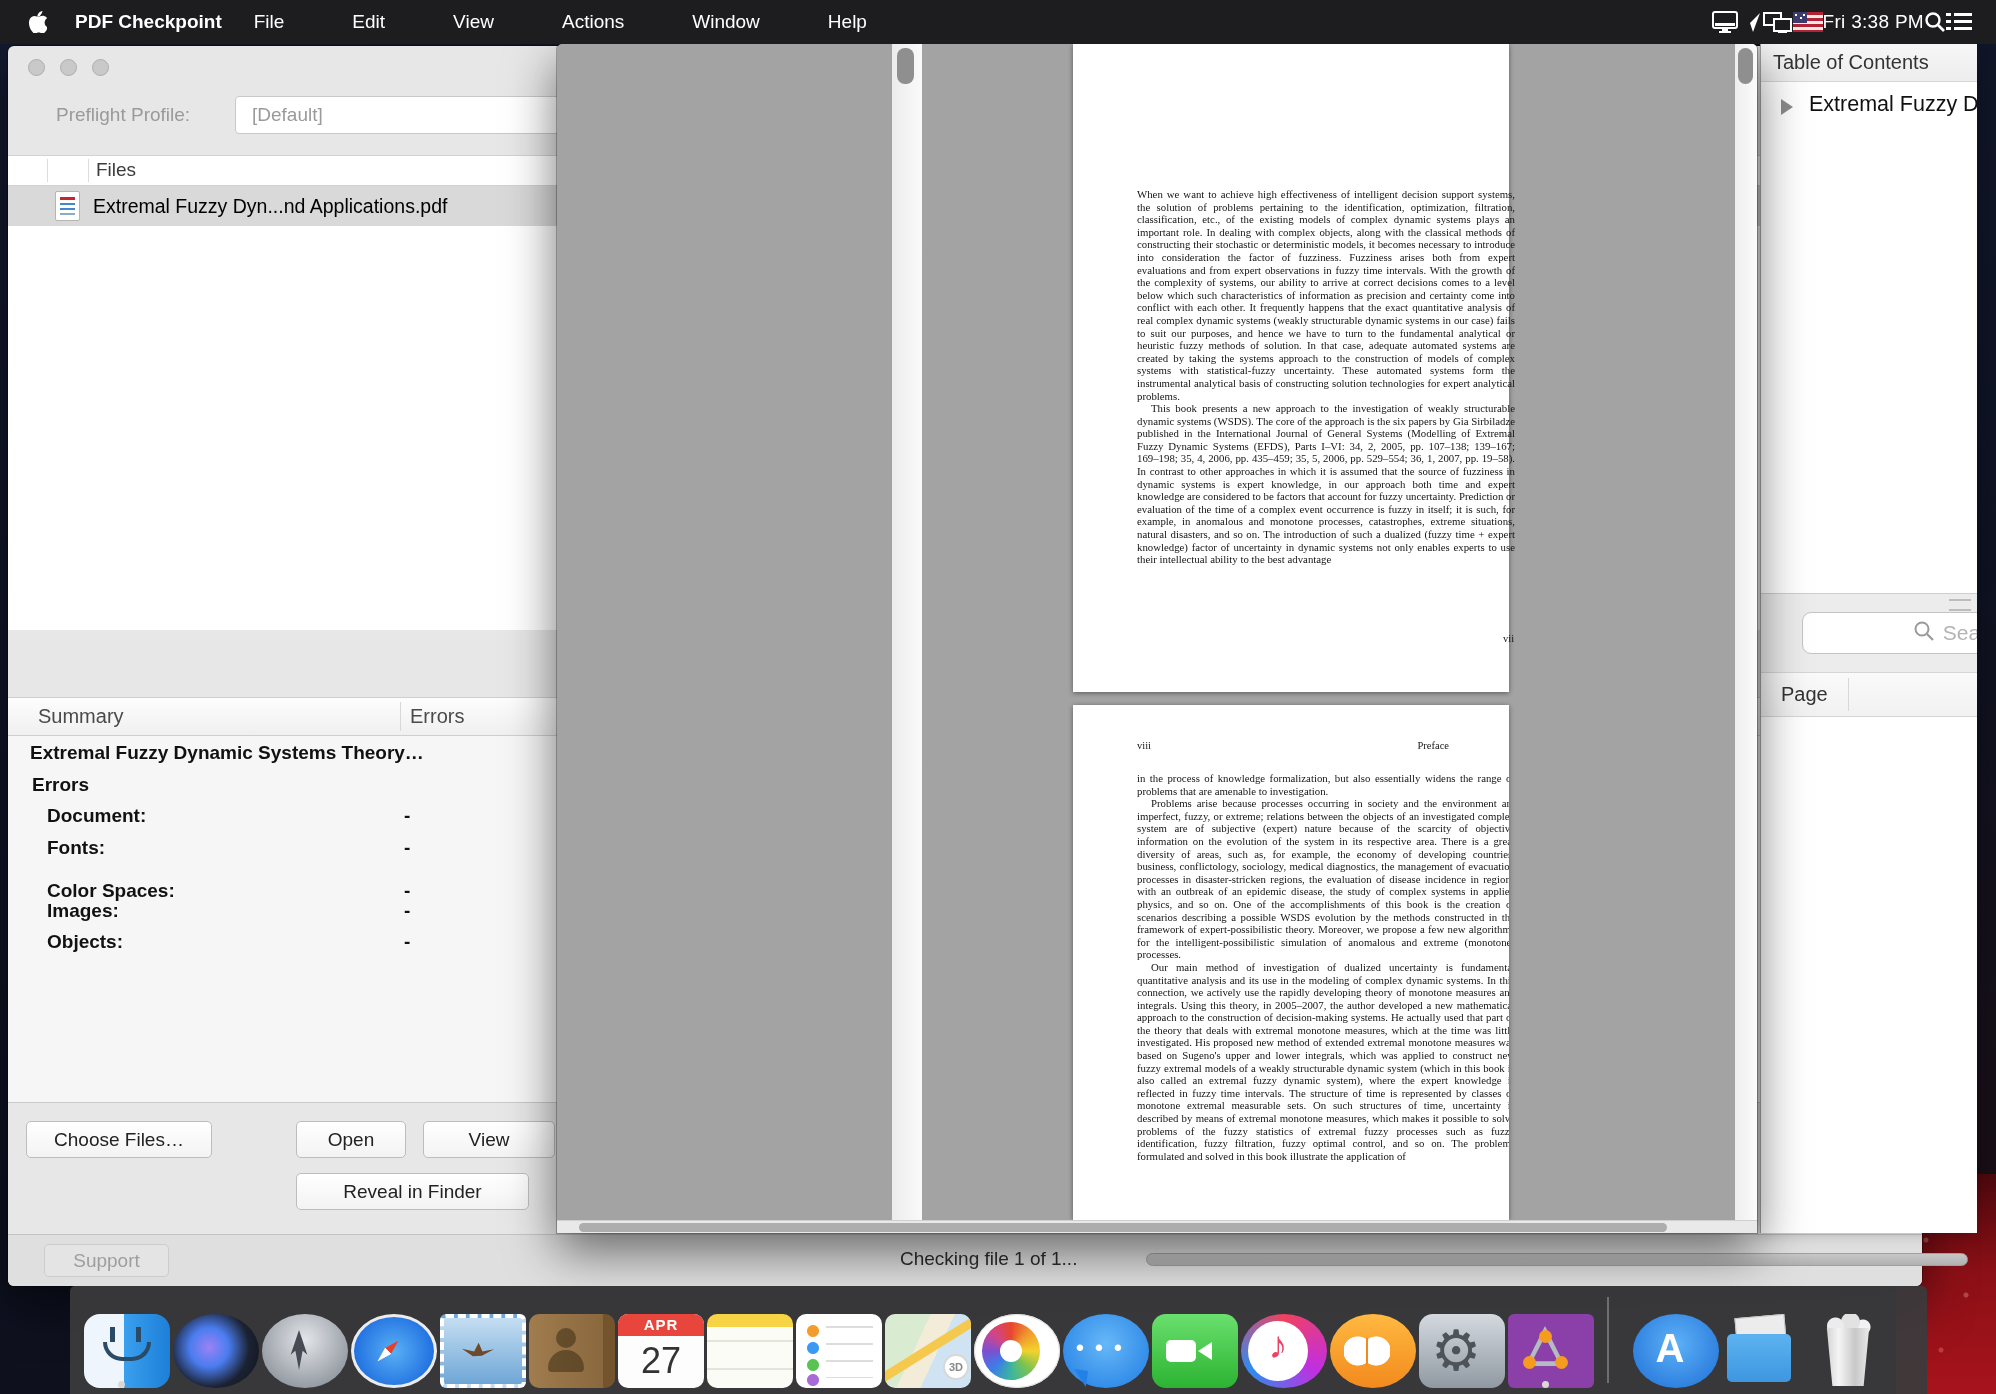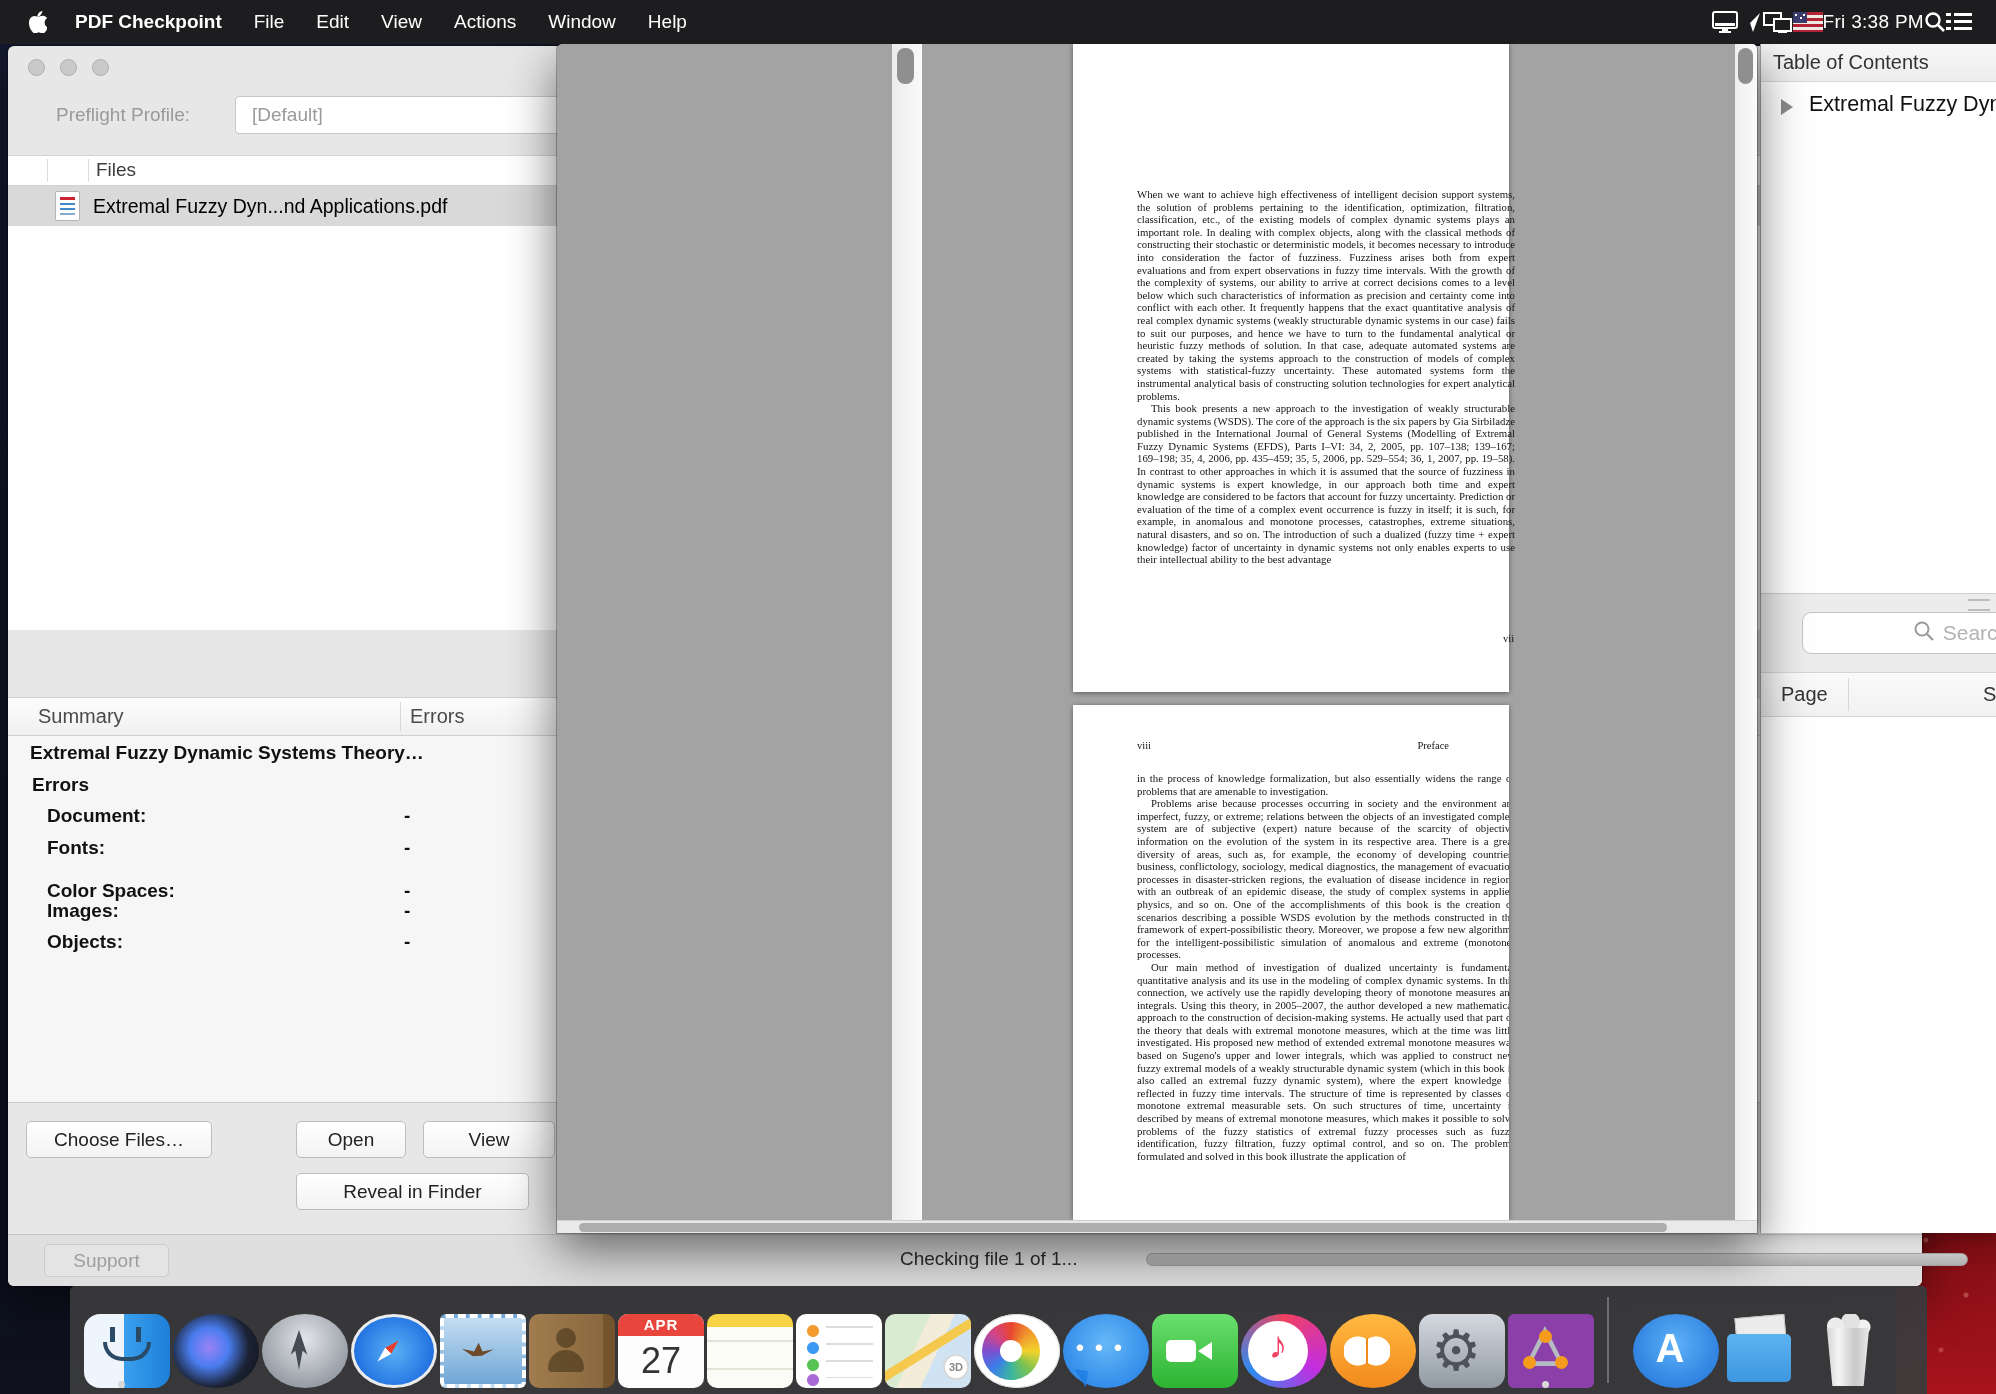--- a/index.html
+++ b/index.html
@@ -10,21 +10,21 @@
     background:
       radial-gradient(circle at 30% 30%,rgba(255,180,160,.35) 0 2px,transparent 3px),
       radial-gradient(circle at 70% 55%,rgba(255,200,170,.3) 0 2px,transparent 3px),
       radial-gradient(circle at 45% 80%,rgba(255,160,140,.3) 0 2px,transparent 3px),
       linear-gradient(180deg,#4a080d,#8c1016 45%,#a8131c);}
   
   #menubar{position:absolute;left:0;top:0;width:1996px;height:44px;background:#1d1d1f;
     display:flex;align-items:center;color:#fff;font-size:19px;z-index:50;}
   #menubar .apple{margin-left:28px;display:flex;align-items:center;}
   #appname{font-weight:700;margin-left:28px;}
-  #menu-items{display:flex;}
+  #menu-items{display:flex;gap:36px;}
   .menu-item{margin-left:32px;}
   #status-area{margin-left:auto;display:flex;align-items:center;margin-right:24px;}
   .sicon{display:flex;align-items:center;}
   #clock{letter-spacing:.3px;}
   #flag{width:30px;height:20px;background:repeating-linear-gradient(180deg,#b22234 0 3px,#efe9e4 3px 6px);position:relative;}
   #flag::before{content:"";position:absolute;left:0;top:0;width:14px;height:11px;background:#3c3b6e;
     background-image:radial-gradient(circle at 3px 3px,#fff 0 .8px,transparent 1.2px),radial-gradient(circle at 8px 6px,#fff 0 .8px,transparent 1.2px),radial-gradient(circle at 11px 3px,#fff 0 .8px,transparent 1.2px);}
   
   .winshadow{box-shadow:0 18px 50px rgba(0,0,0,.55),0 0 0 1px rgba(0,0,0,.28);}
   
@@ -95,21 +95,21 @@
   .bp.ind{text-indent:14px;}
   .pnum{position:absolute;font:10.5px "Liberation Serif",serif;color:#141414;}
   #pvii-num{left:430px;top:589px;}
   .phdr{position:absolute;top:35px;font:10.5px "Liberation Serif",serif;color:#141414;}
   #pviii-folio{left:64px;} #pviii-rh{right:60px;}
   #pv-vscroll{position:absolute;left:1178px;top:0;width:22px;height:1176px;background:linear-gradient(90deg,#eeeeee,#fbfbfb);}
   #pv-vthumb{position:absolute;left:3px;top:4px;width:15px;height:36px;border-radius:8px;background:#8f8f8f;}
   #pv-hscroll{position:absolute;left:0;top:1176px;width:1200px;height:13px;background:#e9e9e9;border-top:1px solid #cfcfcf;box-sizing:border-box;}
   #pv-hthumb{position:absolute;left:22px;top:2px;width:1088px;height:9px;border-radius:5px;background:#adadad;}
   
-  #toc-panel{position:absolute;left:1760px;top:44px;width:236px;height:1189px;background:#fff;z-index:9;border-left:1px solid #9f9f9f;box-sizing:border-box;overflow:hidden;box-shadow:-4px 0 14px rgba(0,0,0,.25);}
+  #toc-panel{position:absolute;left:1760px;top:44px;width:217px;height:1189px;background:#fff;z-index:9;border-left:1px solid #9f9f9f;box-sizing:border-box;overflow:hidden;box-shadow:-4px 0 14px rgba(0,0,0,.25);}
   #toc-header{position:absolute;left:0;top:0;width:100%;height:38px;background:linear-gradient(#f7f7f7,#ededed);border-bottom:1px solid #d6d6d6;box-sizing:border-box;}
   #toc-title{position:absolute;left:12px;top:7px;font-size:20px;color:#333;}
   #toc-row{position:absolute;left:0;top:46px;width:320px;height:36px;}
   #toc-tri{position:absolute;left:20px;top:9px;width:0;height:0;border-left:12px solid #8c8c8c;border-top:8px solid transparent;border-bottom:8px solid transparent;}
   #toc-item-label{position:absolute;left:48px;top:2px;font-size:21.5px;color:#111;white-space:nowrap;}
   #toc-strip{position:absolute;left:0;top:549px;width:100%;height:79px;background:#ececec;border-top:1px solid #cfcfcf;box-sizing:border-box;}
   #toc-handle{position:absolute;right:6px;top:5px;width:22px;height:8px;border-top:2px solid #bdbdbd;border-bottom:2px solid #bdbdbd;}
   #toc-search{position:absolute;left:41px;top:568px;width:318px;height:42px;background:#fff;border:1px solid #c4c4c4;border-radius:9px;box-sizing:border-box;display:flex;align-items:center;justify-content:center;gap:8px;}
   #toc-search .ph{font-size:21px;color:#b3b3b3;}
   #results-header{position:absolute;left:0;top:628px;width:100%;height:45px;background:linear-gradient(#fafafa,#f1f1f1);border-top:1px solid #d6d6d6;border-bottom:1px solid #d6d6d6;box-sizing:border-box;}

